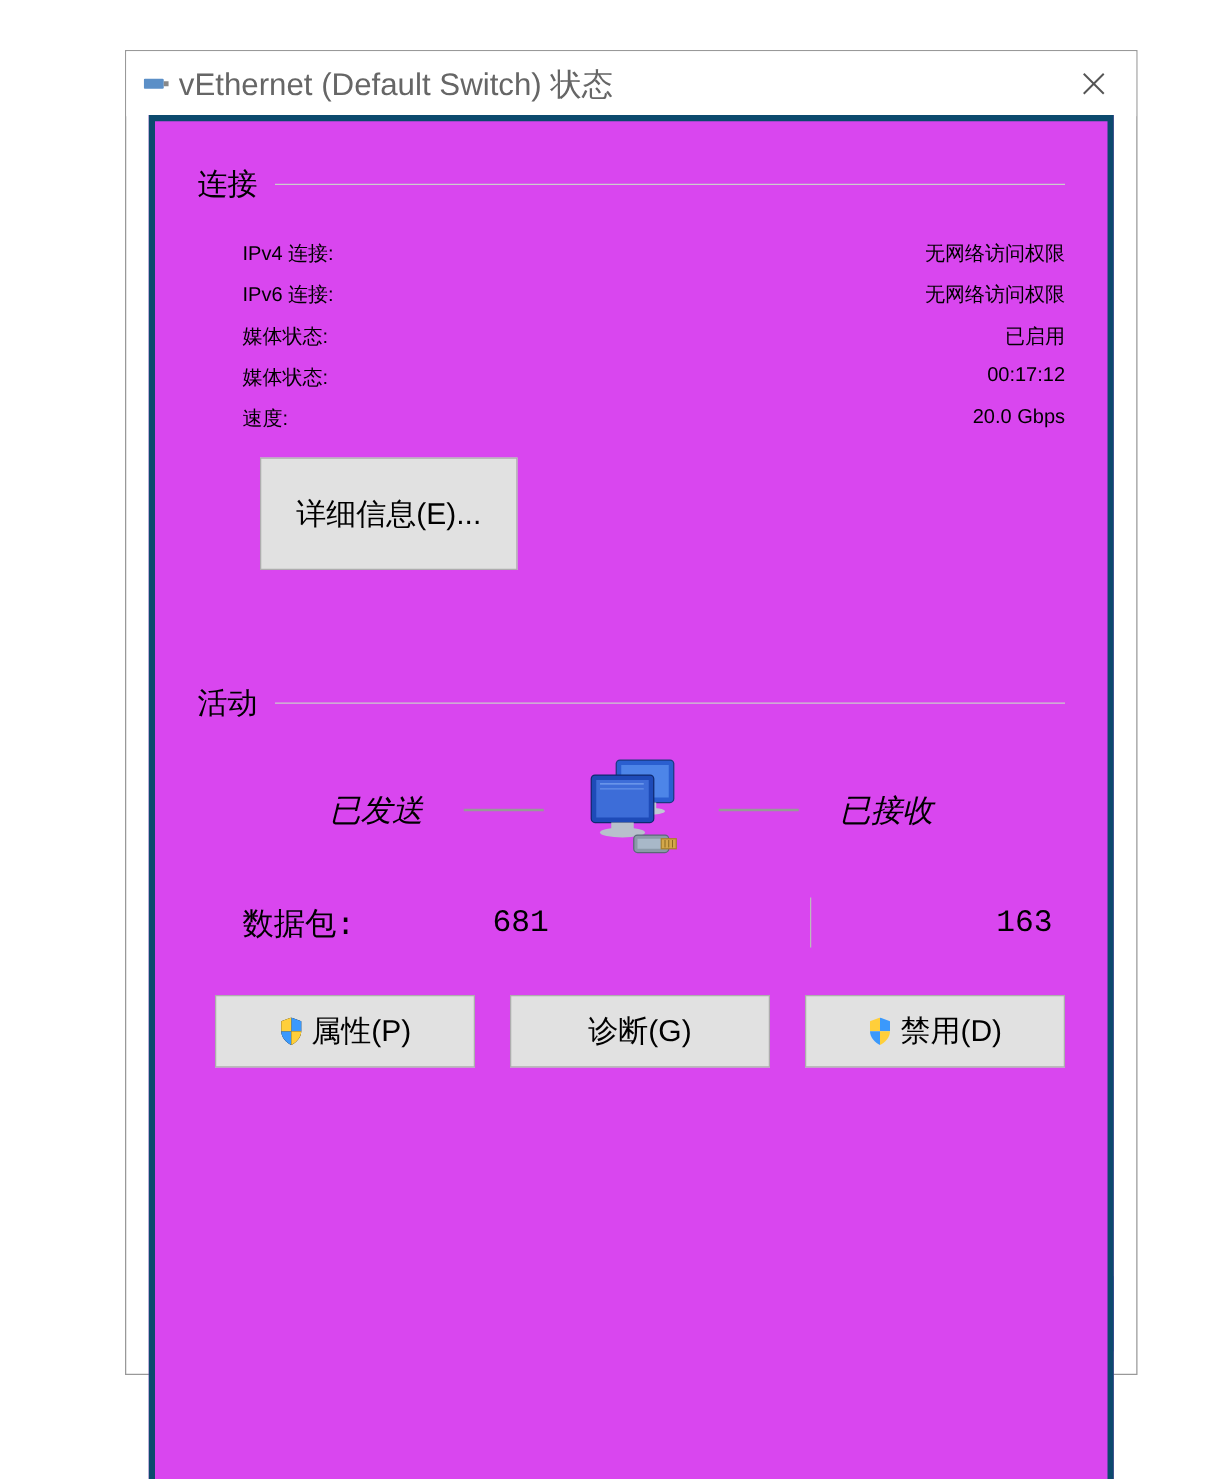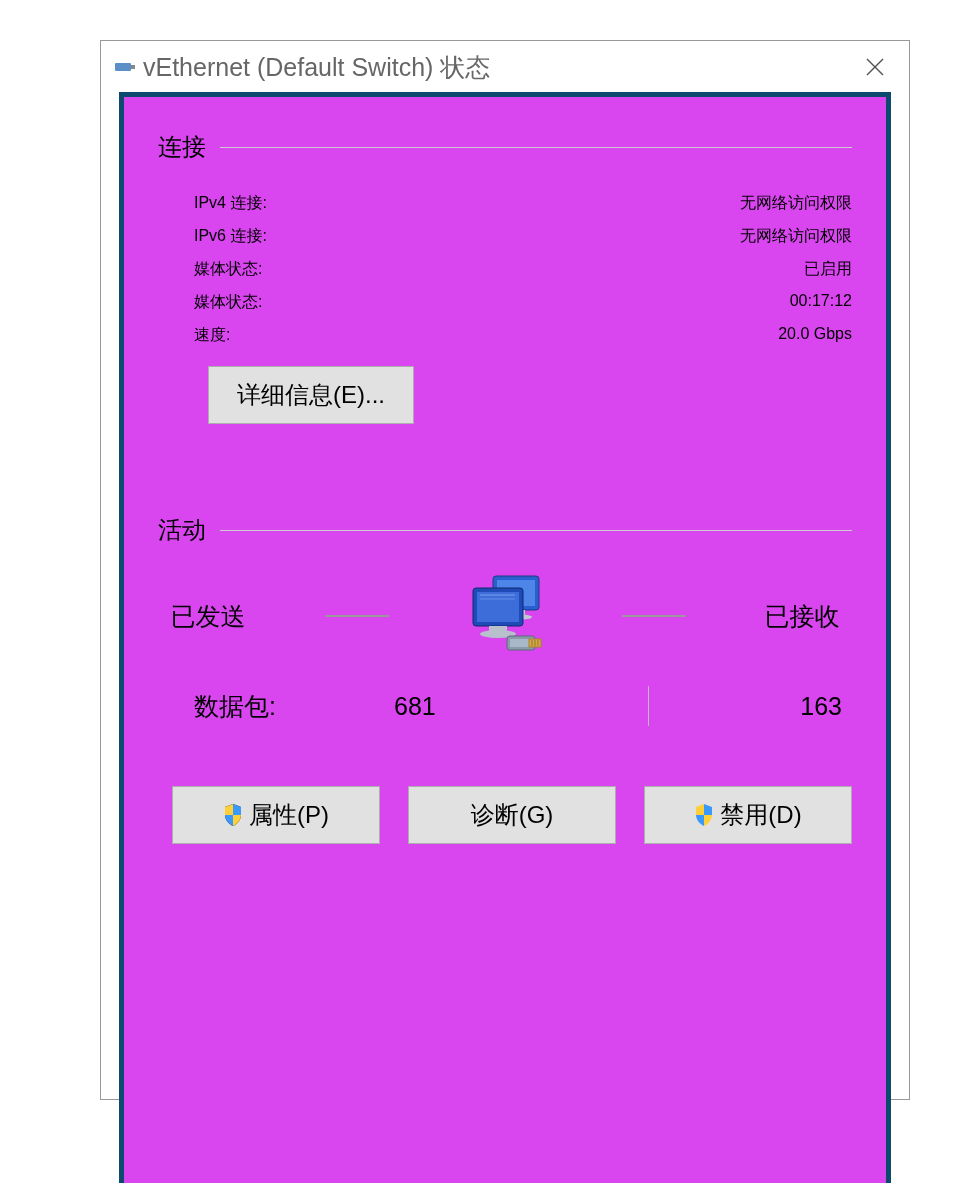--- a/index.html
+++ b/index.html
@@ -94,51 +94,53 @@
     }
     .info-label { }
     .info-value { }
     .details-btn-row {
       padding-left: 50px;
       margin-top: 14px;
     }
     .win-button {
       background: #e1e1e1;
       border: 1px solid #adadad;
-      padding: 12px 28px;
+      padding: 28px 28px;
       font-size: 24px;
       font-family: inherit;
       cursor: pointer;
     }
     .activity-section { margin-top: 90px; }
     .activity-visual {
       display: flex;
       align-items: center;
-      justify-content: space-between;
+      justify-content: center;
       gap: 20px;
       margin-top: 30px;
+      font-style: italic;
     }
     .act-label { font-size: 25px; min-width: 100px; text-align: center; }
     .act-line { width: 64px; height: 2px; background: #999; }
     .act-icon { width: 100px; height: 80px; display: flex; align-items: center; justify-content: center; }
     .packet-row {
       display: flex;
       align-items: center;
       padding-left: 36px;
       margin-top: 30px;
       font-size: 25px;
+      font-family: Liberation Mono, monospace;
     }
     .packet-label { flex: 0 0 200px; }
     .packet-sent { flex: 1; text-align: left; padding-right: 60px; }
     .packet-div { width: 1px; height: 40px; background: #bbb; }
     .packet-recv { flex: 1; text-align: right; padding-right: 10px; }
     .action-buttons {
       display: flex;
       gap: 28px;
-      margin-top: 60px;
+      margin-top: 38px;
       padding-left: 14px;
     }
     .action-btn {
       flex: 1;
       background: #e1e1e1;
       border: 1px solid #adadad;
       padding: 12px 8px;
       font-size: 24px;
       font-family: inherit;
       cursor: pointer;

